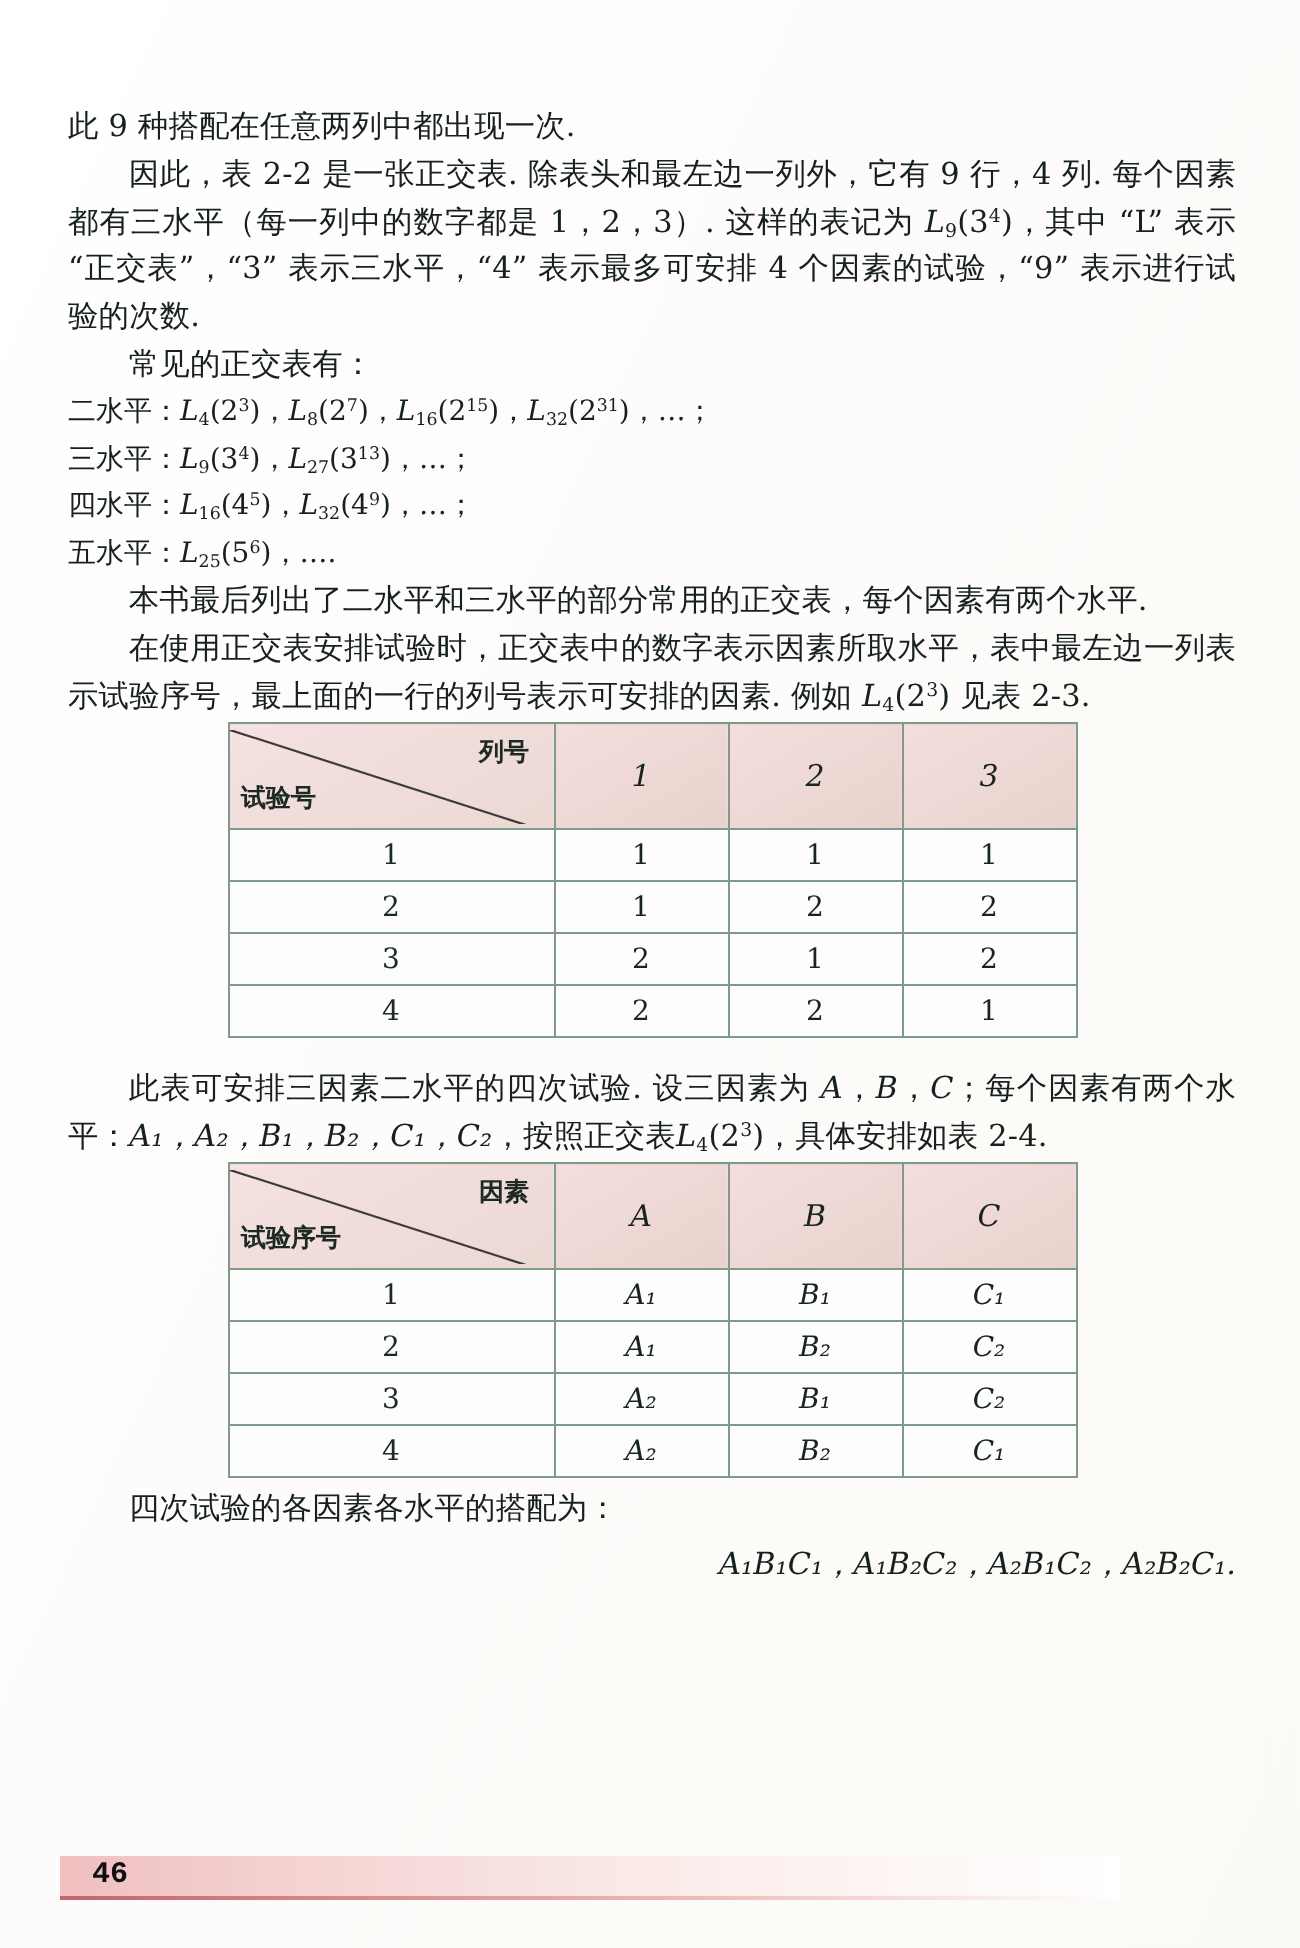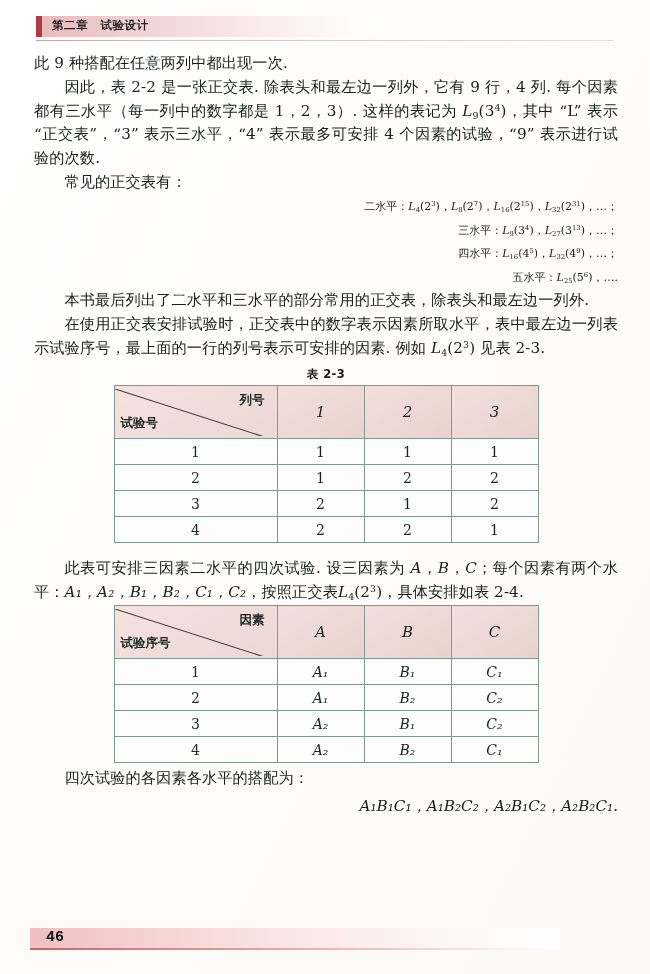--- a/index.html
+++ b/index.html
@@ -83,25 +83,24 @@
     letter-spacing: 0.1px;
   }
   p.indent { text-indent: 2em; }
 
   .lvl-list {
     margin: 0;
     padding: 0;
     list-style: none;
   }
   .lvl-list li {
-    font-size: 11px;
+    font-size: 14px;
     line-height: 23.4px;
     color: #16201c;
     white-space: nowrap;
-    text-align: right;
   }
 
   .mathv {
     font-family: "DejaVu Serif", "Liberation Serif", serif;
     font-style: italic;
   }
   sub, sup {
     font-size: 0.62em;
     font-style: normal;
     line-height: 0;
@@ -229,26 +228,20 @@
     font-weight: bold;
     font-size: 15px;
     color: #101010;
   }
 </style>
 </head>
 <body>
 
 <div class="page">
 
-  <div class="runhead">
-    <div class="runhead-band"></div>
-    <div class="runhead-tab"></div>
-    <div class="runhead-text">第二章　试验设计</div>
-    <div class="runhead-rule"></div>
-  </div>
 
   <div class="content">
 
     <p class="para">此 9 种搭配在任意两列中都出现一次.</p>
 
     <p class="para indent">
       <span>因此，表 2-2 是一张正交表. 除表头和最左边一列外，它有 9 行，4 列. 每个因素都有三水平（每一列中的数字都是 1，2，3）. 这样的表记为 </span><span class="mathv">L</span><sub>9</sub><span>(3</span><sup>4</sup><span>)，其中 “L” 表示 “正交表”，“3” 表示三水平，“4” 表示最多可安排 4 个因素的试验，“9” 表示进行试验的次数.</span>
     </p>
 
 
@@ -262,27 +255,26 @@
         <span>三水平：</span><span class="mathv">L</span><sub>9</sub><span>(3</span><sup>4</sup><span>)</span><span>，</span><span class="mathv">L</span><sub>27</sub><span>(3</span><sup>13</sup><span>)</span><span>，…；</span>
       </li>
       <li>
         <span>四水平：</span><span class="mathv">L</span><sub>16</sub><span>(4</span><sup>5</sup><span>)</span><span>，</span><span class="mathv">L</span><sub>32</sub><span>(4</span><sup>9</sup><span>)</span><span>，…；</span>
       </li>
       <li>
         <span>五水平：</span><span class="mathv">L</span><sub>25</sub><span>(5</span><sup>6</sup><span>)</span><span>，….</span>
       </li>
     </ul>
 
-    <p class="para indent">本书最后列出了二水平和三水平的部分常用的正交表，除表头和最左边一列外.</p>
+    <p class="para indent">本书最后列出了二水平和三水平的部分常用的正交表，每个因素有两个水平.</p>
 
     <p class="para indent">
       <span>在使用正交表安排试验时，正交表中的数字表示因素所取水平，表中最左边一列表示试验序号，最上面的一行的列号表示可安排的因素. 例如 </span><span class="mathv">L</span><sub>4</sub><span>(2</span><sup>3</sup><span>) 见表 2-3.</span>
     </p>
 
-    <div class="table-caption">表 2-3</div>
     <div class="tbl-wrap">
       <table class="data">
         <thead>
           <tr>
             <th class="corner" style="width:162px">
               <div class="corner-inner">
                 <div class="corner-diag">
                   <svg width="162" height="52" viewBox="0 0 162 52">
                     <line x1="0" y1="0" x2="162" y2="52" stroke="#3c3c3c" stroke-width="1.1"></line>
                   </svg>

